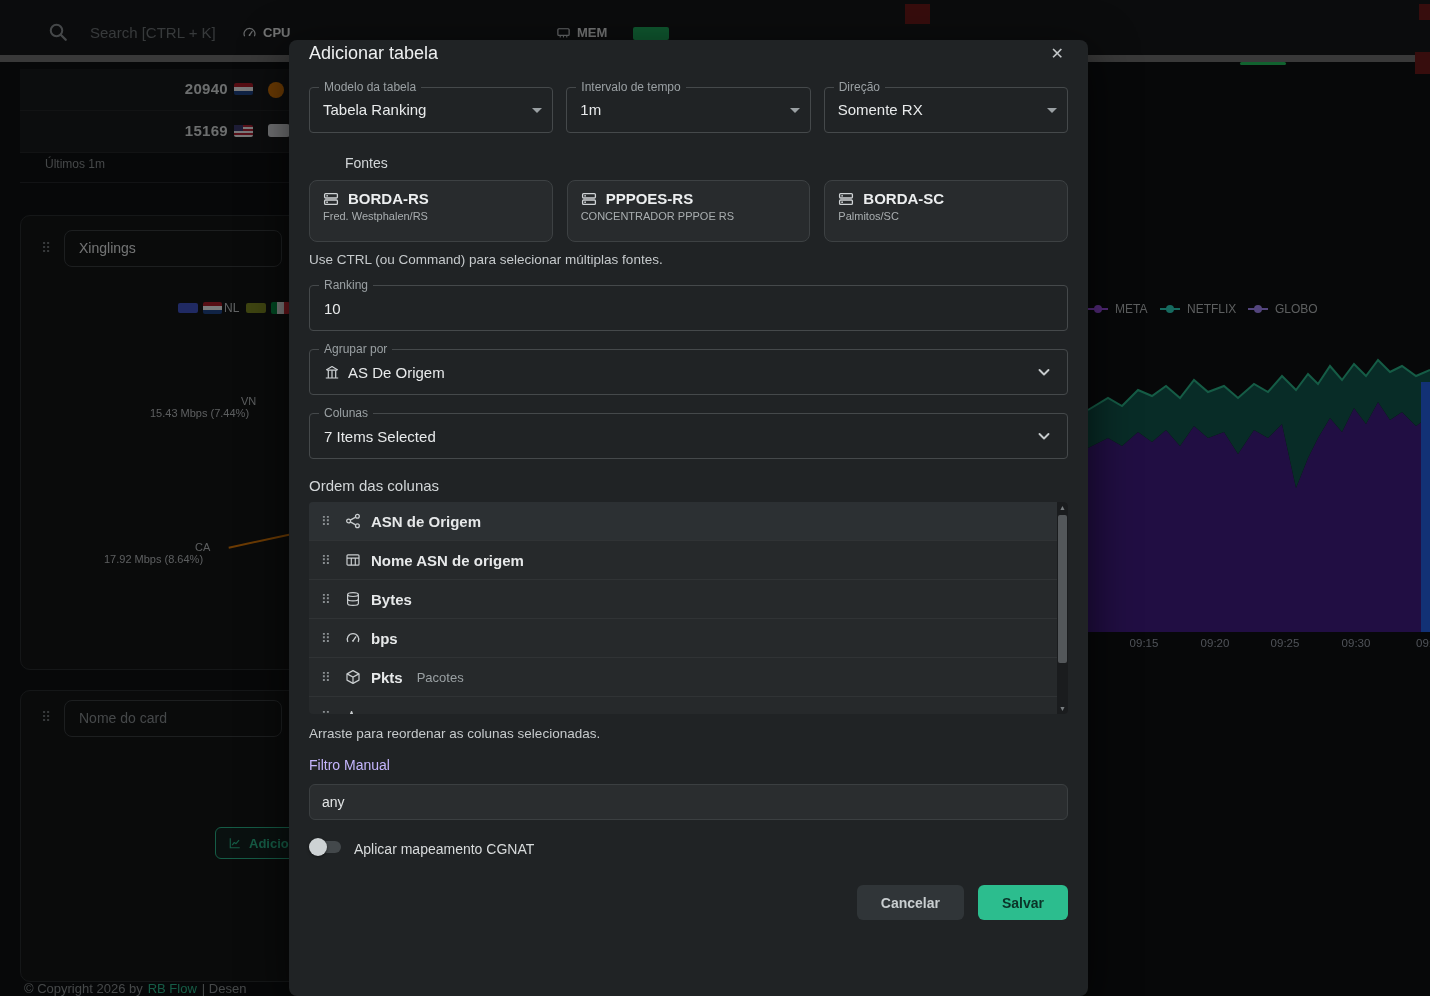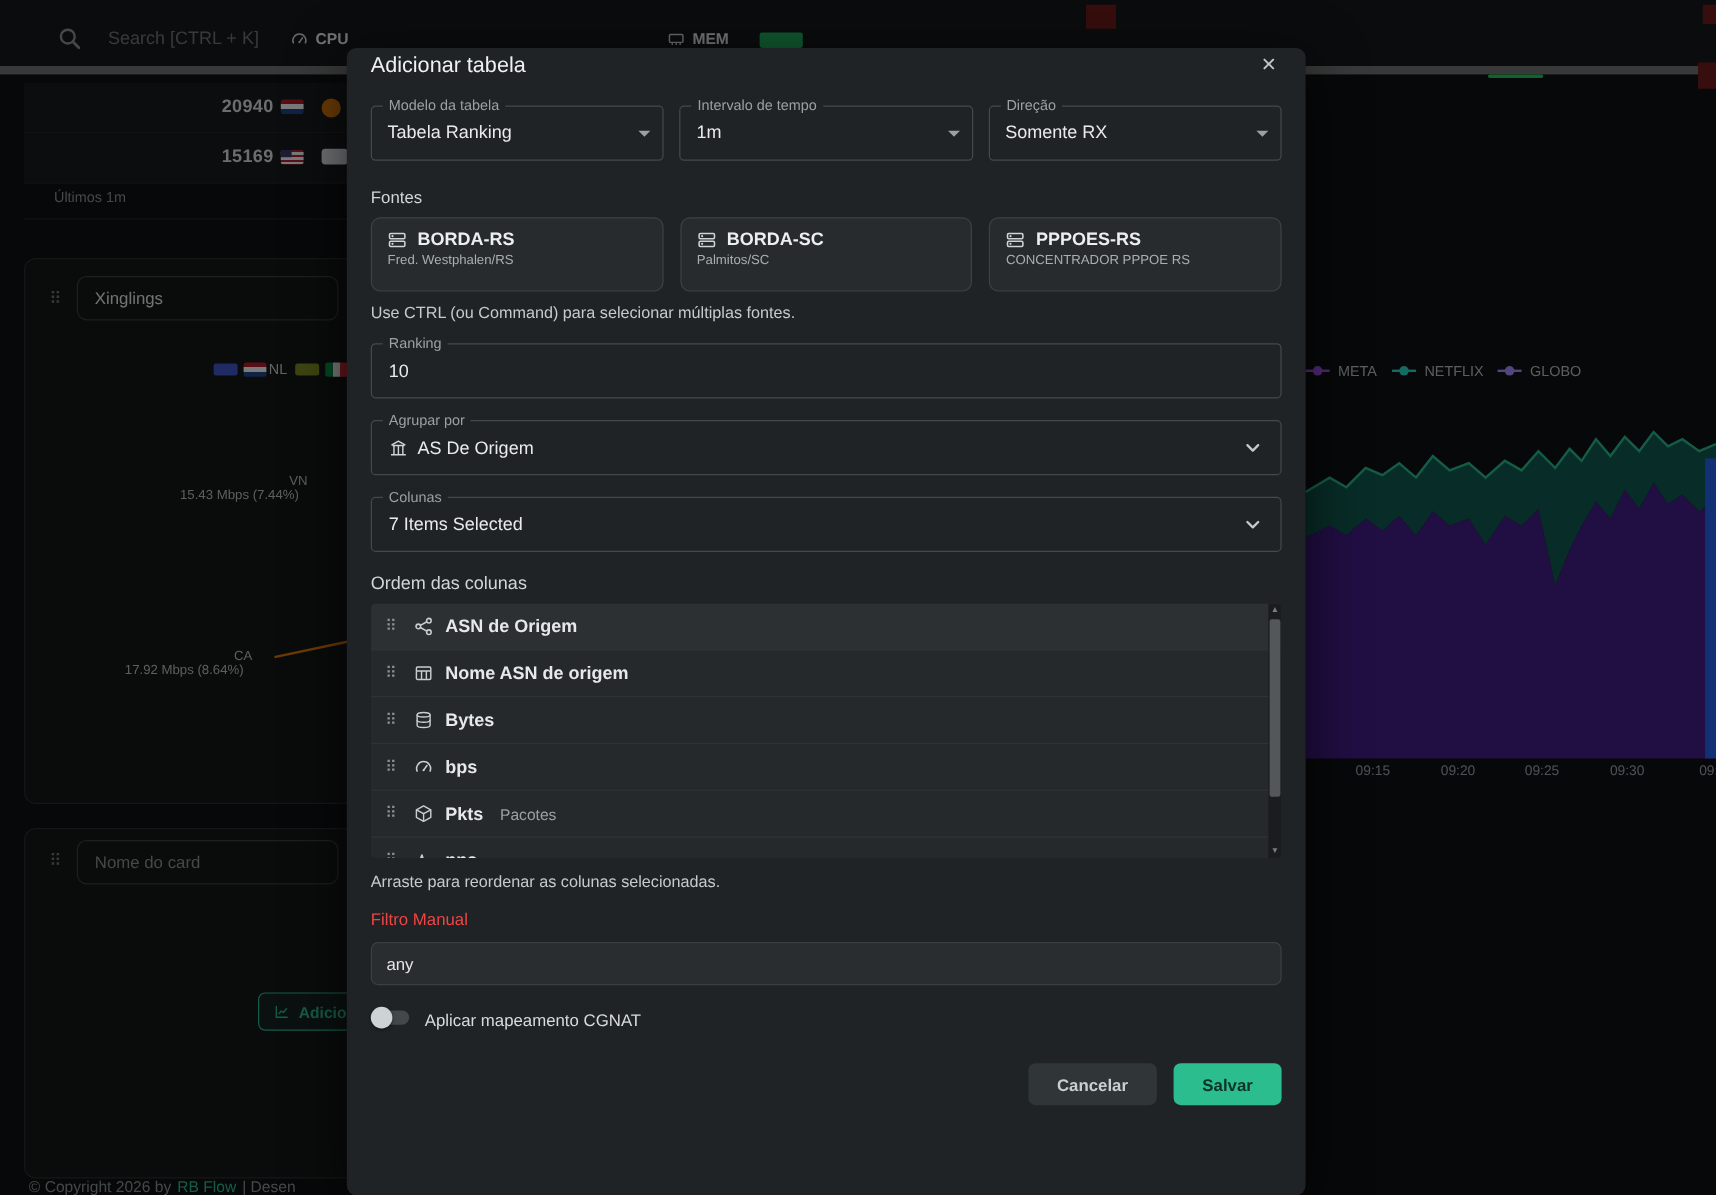--- a/index.html
+++ b/index.html
@@ -83,21 +83,21 @@
   .m-head{ display:flex; justify-content:space-between; align-items:center; margin-bottom:22px; }
   .m-title{ font-size:18px; font-weight:500; color:#eef0f1; }
   .m-close{ font-size:16px; color:#c3c7c9; cursor:pointer; padding:2px 4px; }
 
   .sel-row{ display:flex; gap:13px; margin-bottom:22px; }
   .fieldset{ position:relative; flex:1; height:46px; border:1px solid #45494b; border-radius:4px; cursor:pointer; }
   .flabel{ position:absolute; top:-8px; left:9px; background:#202325; padding:0 5px; font-size:12px; color:#9aa0a3; white-space:nowrap; }
   .fvalue{ line-height:44px; padding:0 26px 0 13px; font-size:15px; color:#e8eaeb; white-space:nowrap; overflow:hidden; }
   .caret{ position:absolute; right:10px; top:20px; width:0; height:0; border-left:5px solid transparent; border-right:5px solid transparent; border-top:5px solid #9aa0a3; }
 
-  .sec-label{ font-size:14px; color:#d2d6d8; margin-bottom:9px; }
+  .sec-label{ font-size:14px; color:#d2d6d8; margin-bottom:9px;margin-left:36px; }
   .src-grid{ display:grid; grid-template-columns:repeat(3,1fr); gap:14px; margin-bottom:10px; }
   .src-card{ background:#282b2d; border:1px solid #3d4143; border-radius:8px; padding:9px 13px; height:62px; cursor:pointer; }
   .src-top{ display:flex; align-items:center; gap:9px; font-weight:700; font-size:15px; color:#eceeef; }
   .src-top .ic16{ width:16px; height:16px; color:#cfd3d5; flex:none; }
   .src-desc{ font-size:11px; color:#a9aeb0; margin-top:3px; white-space:nowrap; overflow:hidden; }
 
   .m-hint{ font-size:13.5px; color:#c6cacc; margin:6px 0 18px; }
 
   .bigfield{ position:relative; height:46px; border:1px solid #45494b; border-radius:4px; margin-bottom:18px;
              display:flex; align-items:center; padding:0 14px; gap:8px; cursor:pointer; }
@@ -114,21 +114,21 @@
   .col-row .drag{ color:#8b9093; font-size:13px; width:14px; }
   .col-row .ic16{ width:16px; height:16px; color:#c9cdcf; flex:none; }
   .col-label{ font-weight:700; font-size:15px; color:#e6e8e9; }
   .col-sub{ font-size:13px; color:#9aa0a3; margin-left:4px; }
   .scrollbar{ position:absolute; right:0; top:0; width:11px; height:100%; background:#1a1c1e; cursor:pointer; }
   .sb-arrow{ position:absolute; left:0; width:11px; height:11px; font-size:7px; line-height:11px; text-align:center; color:#787d80; }
   .sb-up{ top:0; } .sb-down{ bottom:0; }
   .sb-thumb{ position:absolute; left:1px; top:13px; width:9px; height:148px; background:#53575a; border-radius:2px; cursor:grab; }
 
   .reorder-hint{ font-size:13.5px; color:#c6cacc; margin-bottom:16px; }
-  .filtro-label{ font-size:14px; color:#ef4444; margin-bottom:11px; }
+  .filtro-label{ font-size:14px; color:#c4b5fd; margin-bottom:11px; }
   .filtro-input{ width:100%; height:36px; background:#2a2d2f; border:1px solid #3b3f41; border-radius:6px;
                  color:#e3e5e6; font-size:14px; padding:0 12px; margin-bottom:17px; font-family:inherit; outline:none; }
 
   .toggle-row{ display:flex; align-items:flex-end; gap:11px; margin-bottom:28px; }
   .switch{ position:relative; width:34px; height:20px; cursor:pointer; flex:none; }
   .sw-track{ position:absolute; left:3px; top:4px; width:29px; height:12px; background:#43484b; border-radius:7px; }
   .sw-knob{ position:absolute; left:0; top:1px; width:18px; height:18px; border-radius:50%; background:#cdd2d4;
             box-shadow:0 1px 3px rgba(0,0,0,.5); }
   .toggle-label{ font-size:14px; color:#d8dbdc; }
 
@@ -339,32 +339,32 @@
             </svg>
           <span>BORDA-RS</span>
         </div>
         <div class="src-desc">Fred. Westphalen/RS</div>
       </div>
       <div class="src-card">
         <div class="src-top">
           <svg class="ic16">
               <use href="#i-server"></use>
             </svg>
-          <span>BORDA-SC</span>
+          <span>PPPOES-RS</span>
         </div>
-        <div class="src-desc">Palmitos/SC</div>
+        <div class="src-desc">CONCENTRADOR PPPOE RS</div>
       </div>
       <div class="src-card">
         <div class="src-top">
           <svg class="ic16">
               <use href="#i-server"></use>
             </svg>
-          <span>PPPOES-RS</span>
+          <span>BORDA-SC</span>
         </div>
-        <div class="src-desc">CONCENTRADOR PPPOE RS</div>
+        <div class="src-desc">Palmitos/SC</div>
       </div>
     </div>
     <div class="m-hint">Use CTRL (ou Command) para selecionar múltiplas fontes.</div>
 
     <div class="bigfield">
       <span class="flabel">Ranking</span>
       <input class="num-input" value="10" style="">
     </div>
 
     <div class="bigfield">

